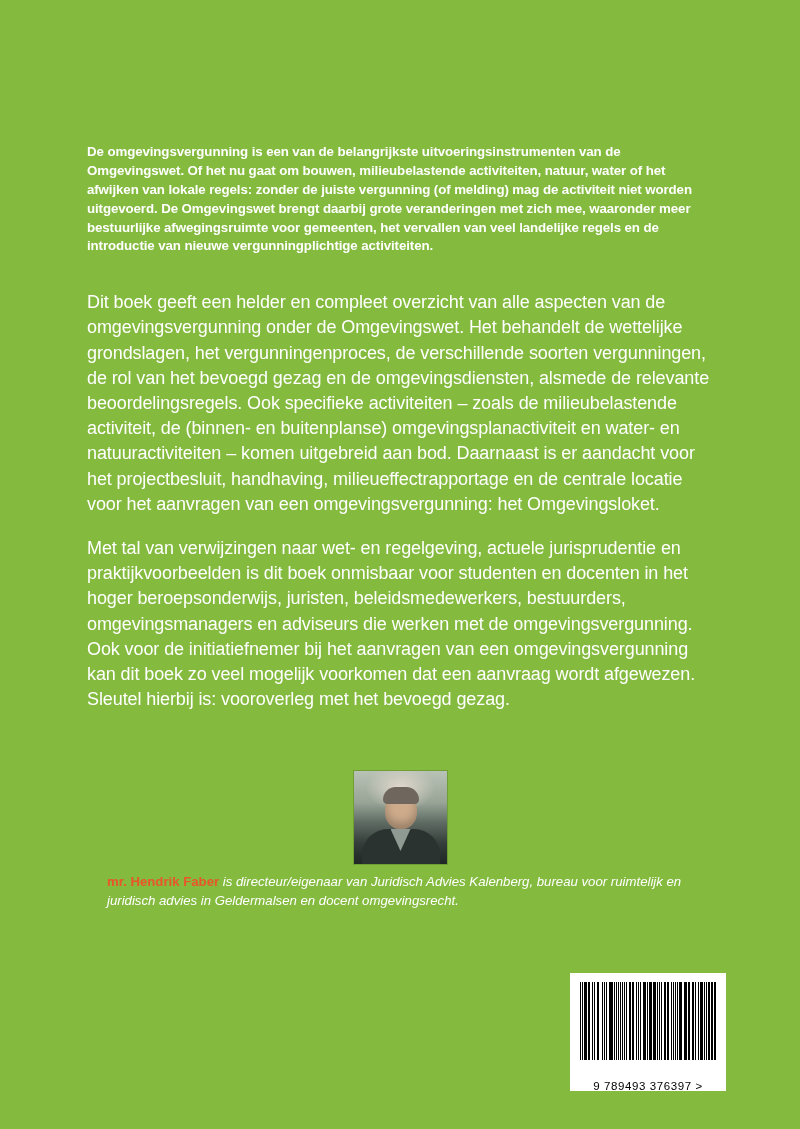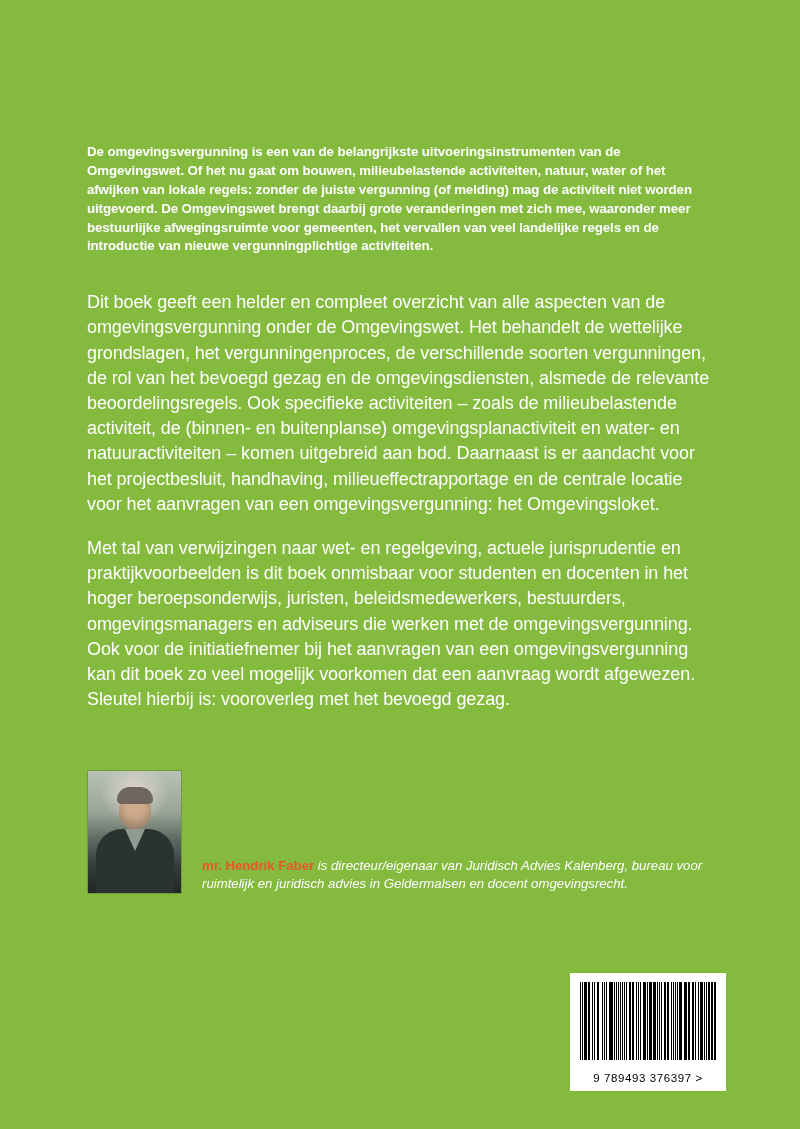--- a/index.html
+++ b/index.html
@@ -40,21 +40,22 @@
     font-size: 13.3px;
     line-height: 1.42;
     margin-bottom: 34px;
   }
   .author-block {
     position: absolute;
     left: 87px;
     top: 770px;
     width: 626px;
     display: flex;
-    align-items: flex-end;
+    align-items: center;
+    flex-direction: column;
   }
   .author-photo {
     width: 93px;
     height: 122px;
     flex: 0 0 93px;
     border: 1px solid #6f9f33;
     background: linear-gradient(180deg, #9aa59b 0%, #7d8a80 38%, #4b5650 60%, #2d3632 100%);
     position: relative;
     overflow: hidden;
   }
@@ -179,21 +180,21 @@
   .bars i.w2 { width: 2px; }
   .bars i.w3 { width: 3px; }
   .bars i.s1 { width: 1px; background: transparent; }
   .bars i.s2 { width: 2px; background: transparent; }
   .bars i.s3 { width: 3px; background: transparent; }
   .barcode-number {
     font-family: "Liberation Sans", sans-serif;
     font-size: 11.5px;
     color: #000000;
     letter-spacing: 0.6px;
-    margin-top: 12px;
+    margin-top: 20px;
     text-align: center;
   }
 </style>
 </head>
 <body>
 
 <div class="cover">
 
   <div class="text-block">
     <p class="lead">De omgevingsvergunning is een van de belangrijkste uitvoeringsinstrumenten van de Omgevingswet. Of het nu gaat om bouwen, milieubelastende activiteiten, natuur, water of het afwijken van lokale regels: zonder de juiste vergunning (of melding) mag de activiteit niet worden uitgevoerd. De Omgevingswet brengt daarbij grote veranderingen met zich mee, waaronder meer bestuurlijke afwegingsruimte voor gemeenten, het vervallen van veel landelijke regels en de introductie van nieuwe vergunningplichtige activiteiten.</p>

